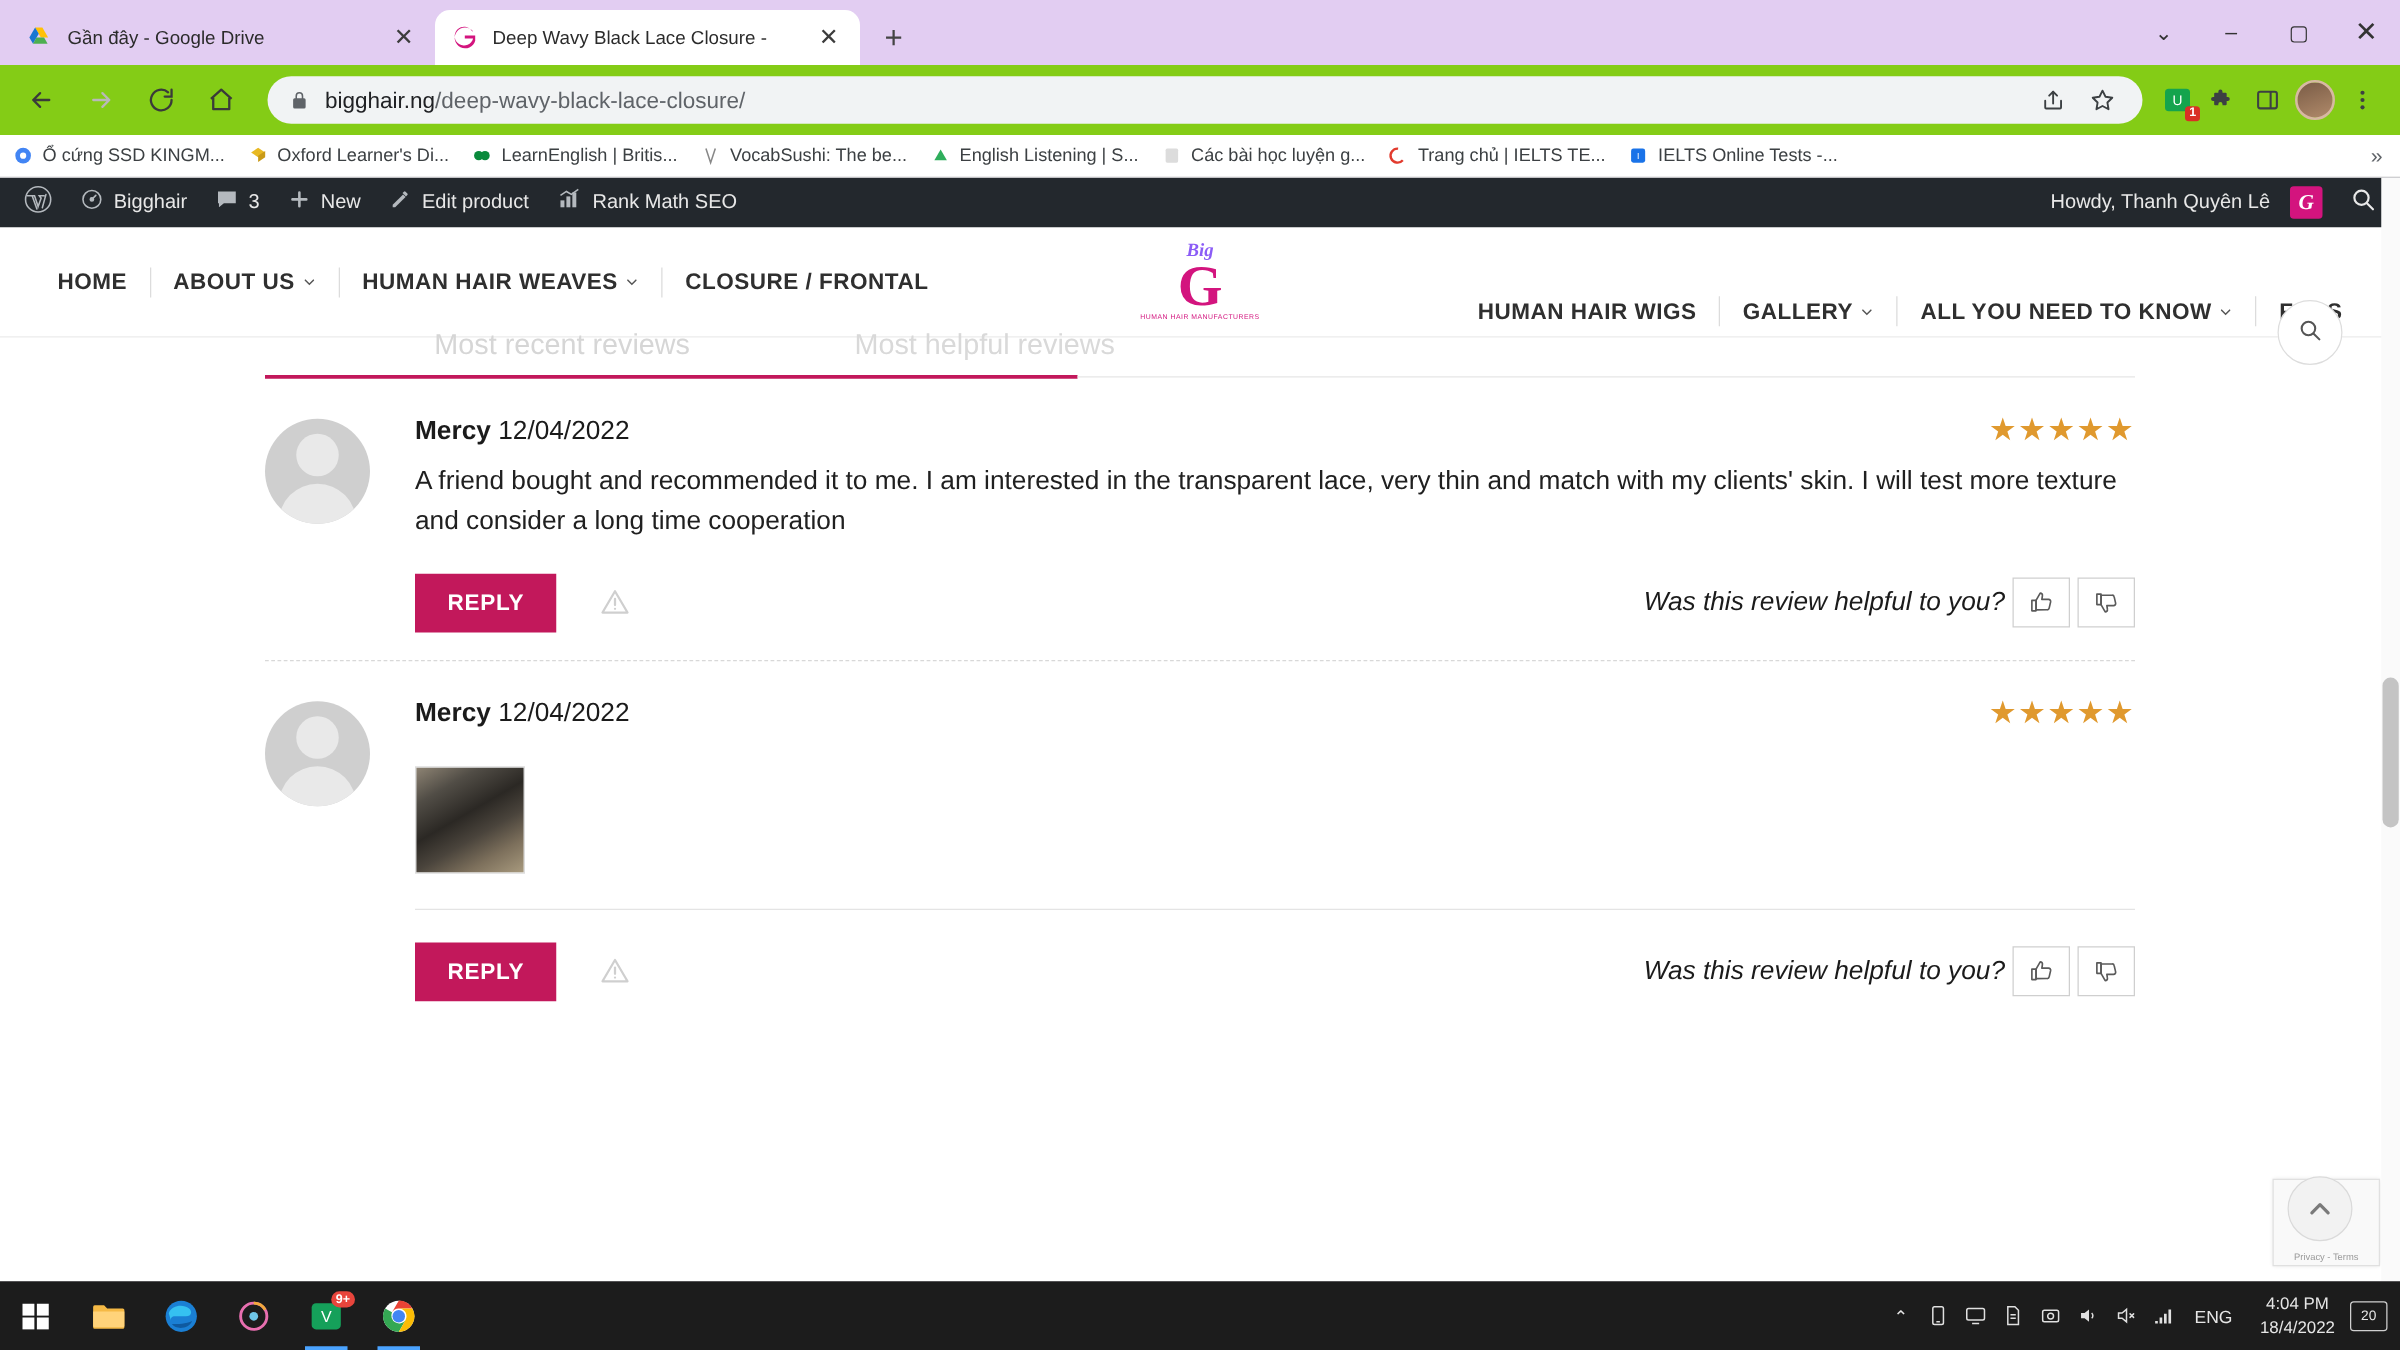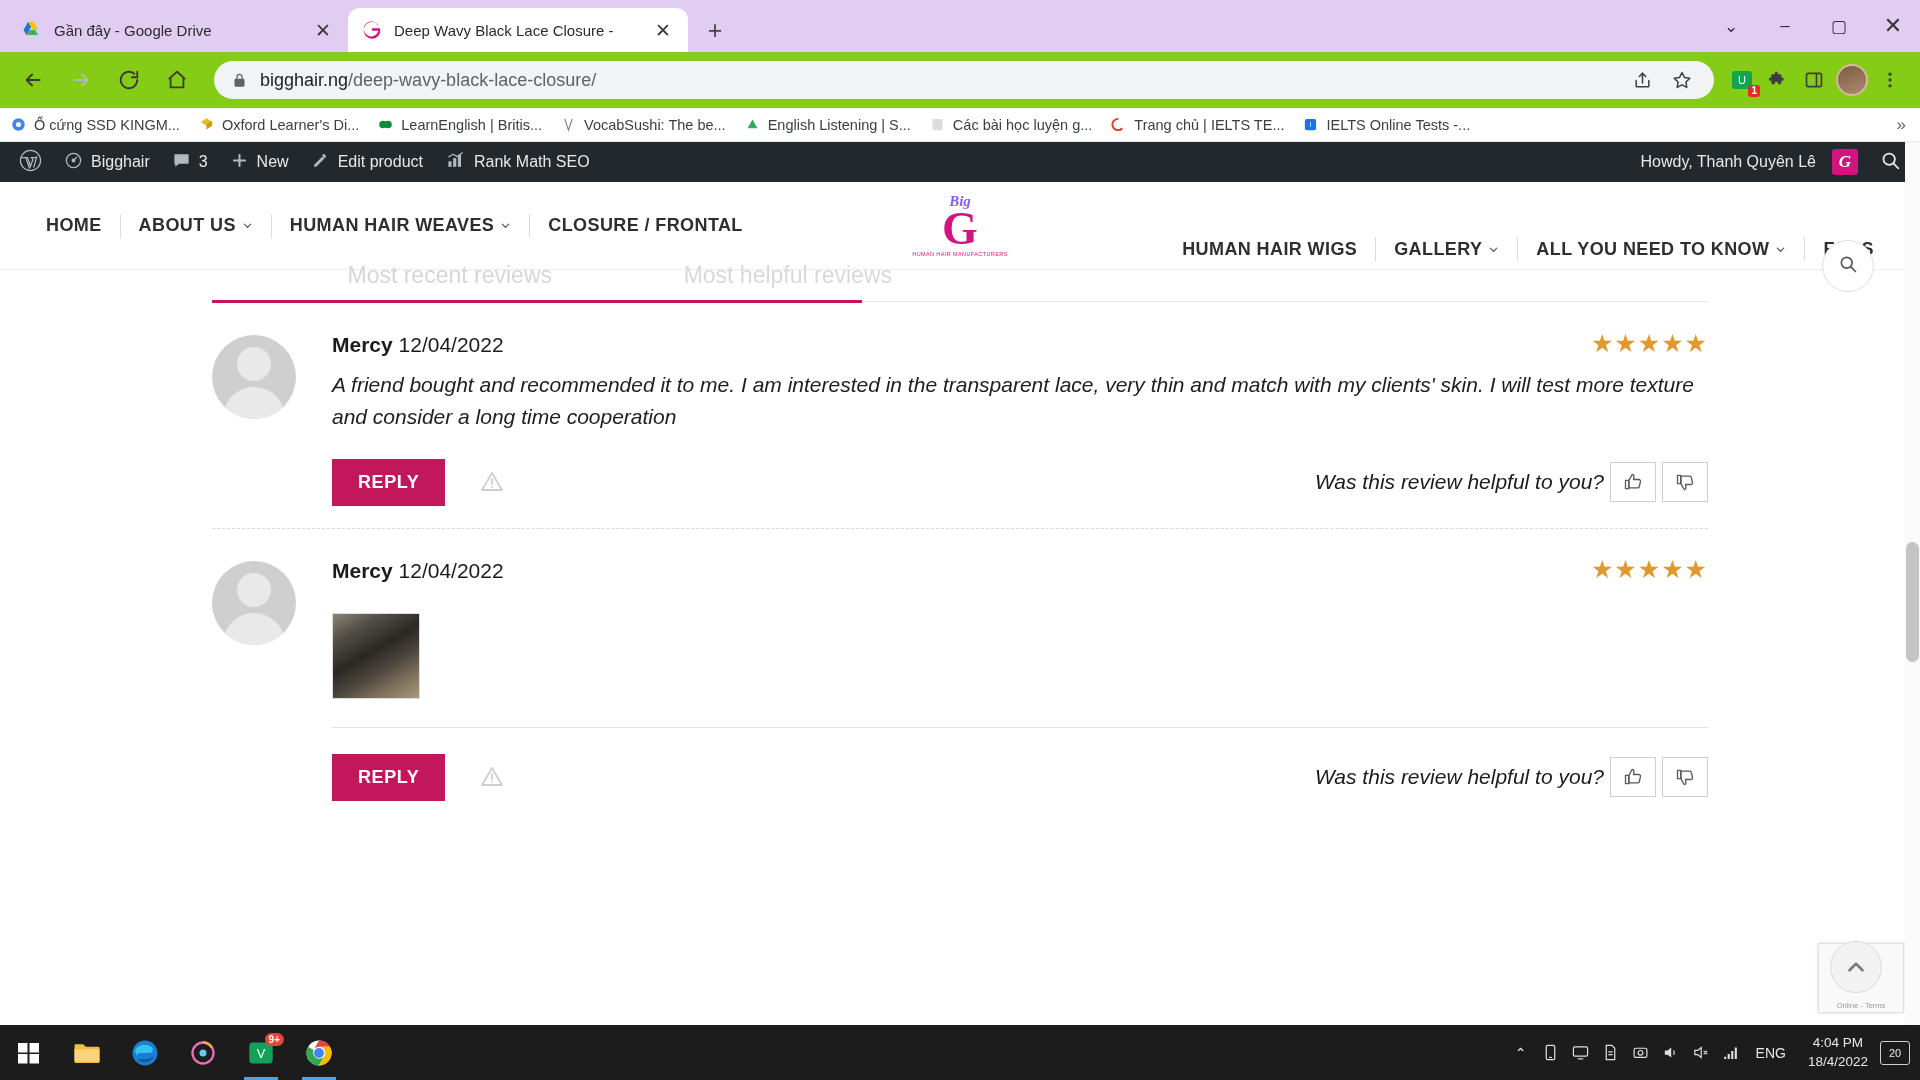--- a/index.html
+++ b/index.html
@@ -79,21 +79,21 @@
 
   .review { display: flex; padding: 30px 0 0 0; position: relative; }
   .review + .review { border-top: 1px dashed #d8d8d8; margin-top: 22px; }
   .avatar-ph { width: 84px; height: 84px; border-radius: 50%; background: #cfcfcf; flex: 0 0 84px; position: relative; overflow: hidden; margin-right: 36px; margin-top: 2px; }
   .avatar-ph::before { content:""; position: absolute; width: 34px; height: 34px; border-radius: 50%; background: #e9e9e9; left: 25px; top: 12px; }
   .avatar-ph::after { content:""; position: absolute; width: 62px; height: 42px; border-radius: 31px 31px 0 0; background: #e9e9e9; left: 11px; top: 52px; }
   .rbody { flex: 1; min-width: 0; }
   .rhead { font-size: 21px; color: #1b1b1b; }
   .rhead .nm { font-weight: bold; }
   .rhead .dt { font-weight: normal; }
-  .rtext { font-size: 21px; font-style: italic; color: #202020; line-height: 1.52; margin-top: 12px; }
+  .rtext { font-size: 21px; color: #202020; line-height: 1.52; margin-top: 12px; }
   .stars { position: absolute; right: 0; top: 26px; color: #e0992e; font-size: 25px; letter-spacing: 1px; white-space: nowrap; }
   .rphoto { width: 88px; height: 86px; margin-top: 30px; border: 1px solid #ddd; background: linear-gradient(150deg,#8e8474 0%,#514d46 22%,#2b2824 45%,#4a443c 62%,#7d705c 80%,#a89a7e 100%); }
   .rdivider { border-top: 1px solid #e4e4e4; margin-top: 28px; }
   .ractions { display: flex; align-items: center; margin-top: 26px; }
   .replybtn { background: #c2185b; color: #fff; font-size: 18px; font-weight: bold; letter-spacing: .6px; padding: 13px 26px; }
   .flagico { margin-left: 30px; width: 34px; height: 30px; display: flex; align-items: center; justify-content: center; }
   .helpful { margin-left: auto; display: flex; align-items: center; gap: 6px; }
   .helpful-q { font-size: 21px; font-style: italic; color: #1b1b1b; }
   .thumbbtn { width: 46px; height: 40px; border: 1px solid #cfcfcf; display: flex; align-items: center; justify-content: center; background: #fff; }
   .helpcount { text-align: right; font-size: 16px; font-style: italic; color: #6b6b6b; margin-top: 14px; }
@@ -525,21 +525,21 @@
       </div>
 
     </div>
 
     <div class="recaptcha">
       <svg style="position:absolute;left:50%;top:8px;transform:translateX(-50%);" width="34" height="34" viewBox="0 0 24 24" fill="none" stroke="#4285f4" stroke-width="2">
           <path d="M20 12a8 8 0 1 1-2.3-5.6"></path>
           <path d="M21 3v5h-5"></path>
         </svg>
       <div class="rc-txt">
-        <span>Online</span> -
+        <span>Privacy</span> -
         <span>Terms</span>
       </div>
     </div>
     <div class="totop">
       <svg width="26" height="26" viewBox="0 0 24 24" fill="none" stroke="#7a7a7a" stroke-width="2.4" stroke-linecap="round" stroke-linejoin="round">
           <path d="M6 15l6-6 6 6"></path>
         </svg>
     </div>
 
     <div class="sbtrack">

